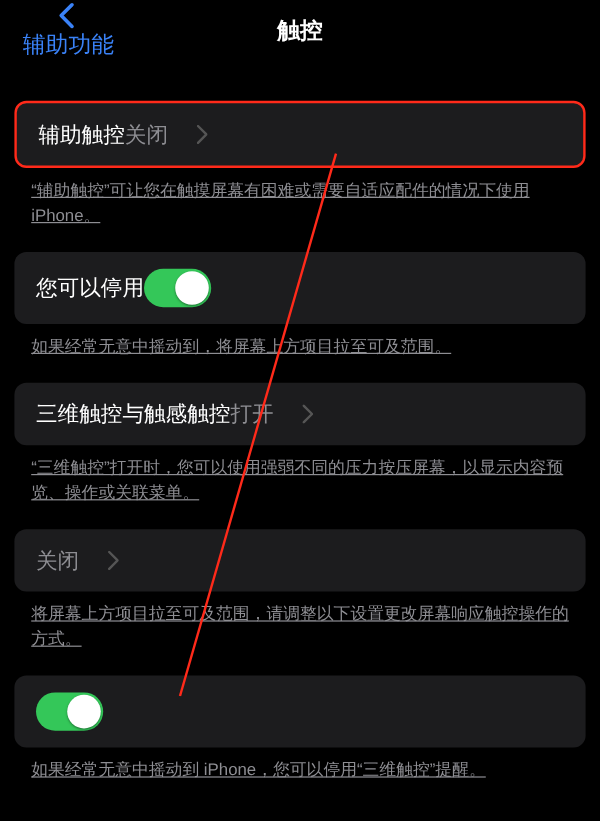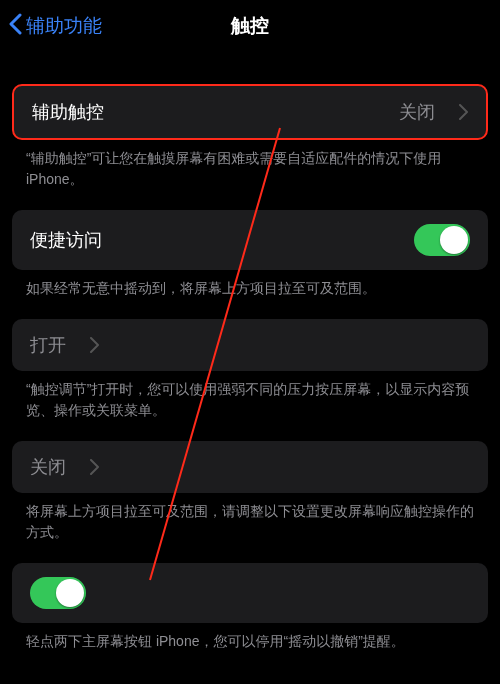--- a/index.html
+++ b/index.html
@@ -1,27 +1,27 @@
 <!DOCTYPE html>
 <html><head>
 <meta charset="utf-8">
 <style>
   * { box-sizing: border-box; margin: 0; padding: 0; }
   html, body { width: 500px; height: 684px; background: #000; color: #fff; font-family: -apple-system, "Helvetica Neue", Arial, sans-serif; overflow: hidden; }
   .nav { display: flex; align-items: center; justify-content: center; height: 52px; position: relative; background: #000; }
-  .nav-back { position: absolute; left: 8px; display: flex; align-items: flex-start; color: #3a82f7; font-size: 19px; }
+  .nav-back { position: absolute; left: 19px; display: flex; align-items: center; color: #3a82f7; font-size: 19px; flex-direction: column; }
   .nav-back svg { margin-right: 4px; }
   .nav-title { font-size: 19px; font-weight: 600; color: #fff; }
   .spacer { height: 32px; }
-  .row { background: #1c1c1e; padding: 14px 18px; display: flex; align-items: center; justify-content: space-between; border-radius: 10px; margin: 0 12px; }
+  .row { background: #1c1c1e; padding: 14px 18px; display: flex; align-items: center; justify-content: flex-start; border-radius: 10px; margin: 0 12px; }
   .row-label { font-size: 18px; color: #fff; }
   .row-right { display: flex; align-items: center; gap: 24px; }
   .row-value { font-size: 18px; color: #8e8e93; }
   .chevron { color: #555; }
-  .footer { color: #8e8e93; font-size: 14px; line-height: 1.5; padding: 8px 26px 20px 26px; }
+  .footer { color: #8e8e93; font-size: 14px; line-height: 1.5; padding: 8px 26px 20px 26px; text-decoration: underline; }
   .highlight { border: 2px solid #ff2a1a; border-radius: 10px; }
   .toggle { position: relative; width: 56px; height: 32px; border-radius: 16px; }
   .toggle.on { background: #34c759; }
   .toggle .knob { position: absolute; top: 2px; right: 2px; width: 28px; height: 28px; background: #fff; border-radius: 50%; box-shadow: 0 1px 2px rgba(0,0,0,.4); }
   .annotation-line { position: absolute; pointer-events: none; z-index: 999; }
 </style>
 </head>
 <body>
 
 <div class="nav">
@@ -41,53 +41,54 @@
   <span class="row-right">
     <span class="row-value">关闭</span>
     <svg class="chevron" width="9" height="16" viewBox="0 0 9 16">
         <path d="M1 1 L8 8 L1 15" stroke="#555" stroke-width="2" fill="none" stroke-linecap="round" stroke-linejoin="round"></path>
       </svg>
   </span>
 </div>
 <div class="footer">“辅助触控”可让您在触摸屏幕有困难或需要自适应配件的情况下使用 iPhone。</div>
 
 <div class="row">
-  <span class="row-label">便捷访问</span>
+  <span class="row-label">您可以停用</span>
   <span class="row-right">
     <span class="toggle on">
         <span class="knob"></span>
       </span>
   </span>
 </div>
 <div class="footer">如果经常无意中摇动到，将屏幕上方项目拉至可及范围。</div>
 
 <div class="row">
+  <span class="row-label">三维触控与触感触控</span>
   <span class="row-right">
     <span class="row-value">打开</span>
     <svg class="chevron" width="9" height="16" viewBox="0 0 9 16">
         <path d="M1 1 L8 8 L1 15" stroke="#555" stroke-width="2" fill="none" stroke-linecap="round" stroke-linejoin="round"></path>
       </svg>
   </span>
 </div>
-<div class="footer">“触控调节”打开时，您可以使用强弱不同的压力按压屏幕，以显示内容预览、操作或关联菜单。</div>
+<div class="footer">“三维触控”打开时，您可以使用强弱不同的压力按压屏幕，以显示内容预览、操作或关联菜单。</div>
 
 <div class="row">
   <span class="row-right">
     <span class="row-value">关闭</span>
     <svg class="chevron" width="9" height="16" viewBox="0 0 9 16">
         <path d="M1 1 L8 8 L1 15" stroke="#555" stroke-width="2" fill="none" stroke-linecap="round" stroke-linejoin="round"></path>
       </svg>
   </span>
 </div>
 <div class="footer">将屏幕上方项目拉至可及范围，请调整以下设置更改屏幕响应触控操作的方式。</div>
 
 <div class="row">
   <span class="row-right">
     <span class="toggle on">
         <span class="knob"></span>
       </span>
   </span>
 </div>
-<div class="footer">轻点两下主屏幕按钮 iPhone，您可以停用“摇动以撤销”提醒。</div>
+<div class="footer">如果经常无意中摇动到 iPhone，您可以停用“三维触控”提醒。</div>
 
 <svg class="annotation-line" width="500" height="684" style="left:0;top:0">
   <line x1="280" y1="128" x2="150" y2="580" stroke="#ff2a1a" stroke-width="2"></line>
 </svg>
 
 </body></html>

